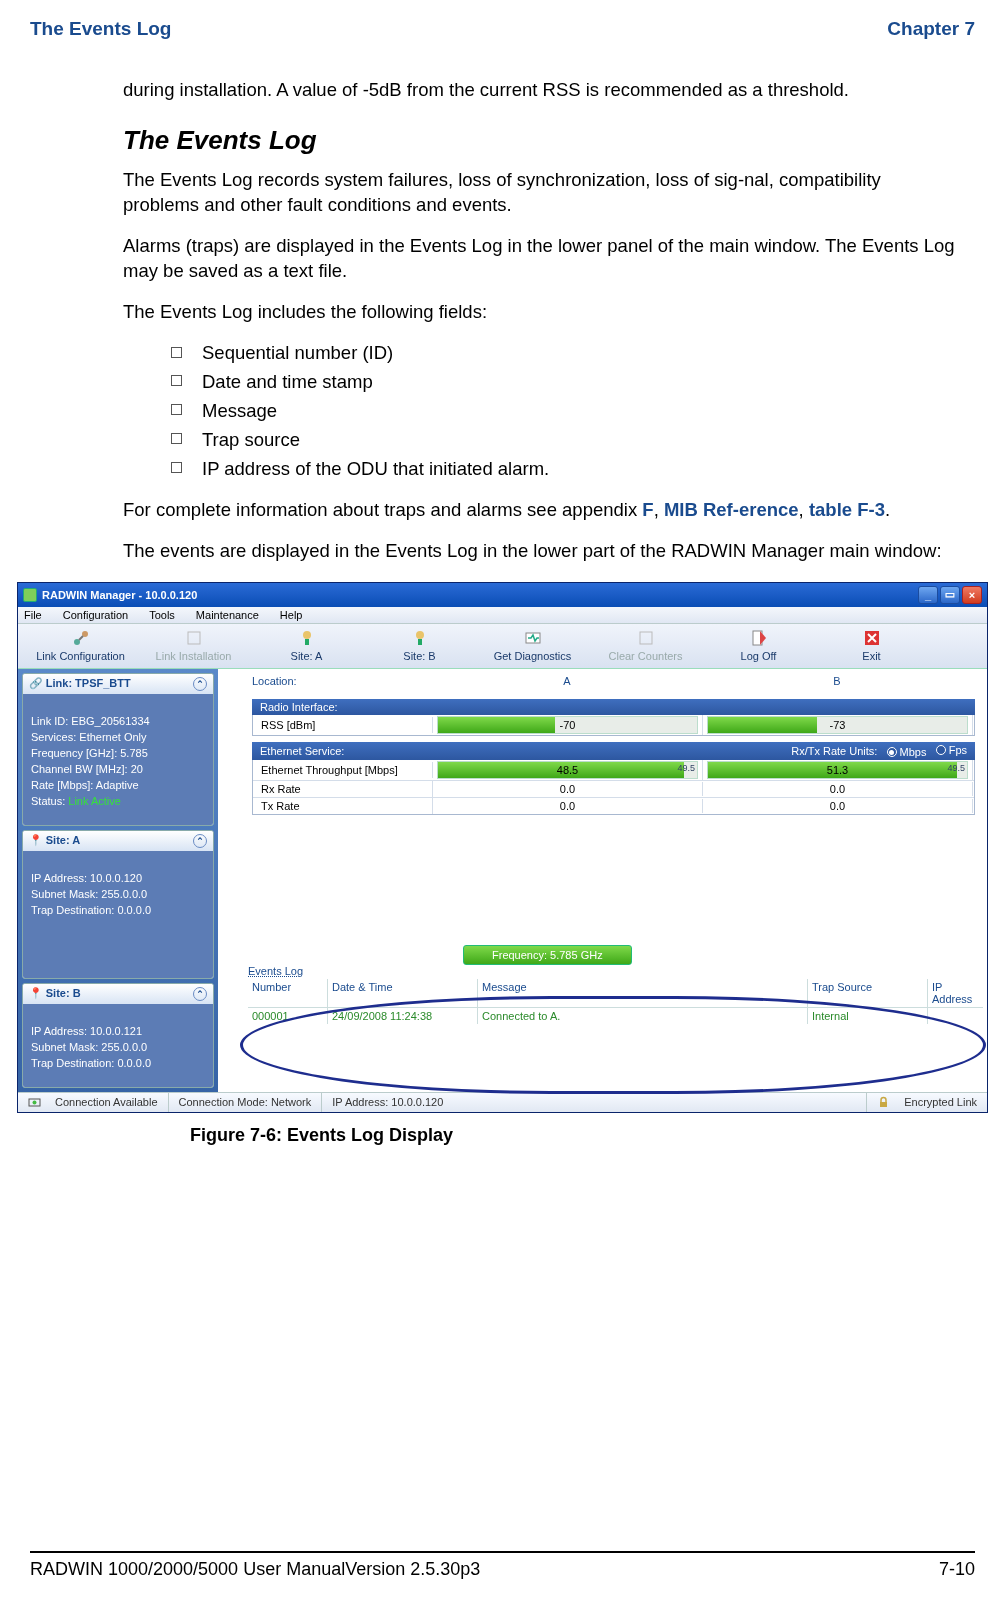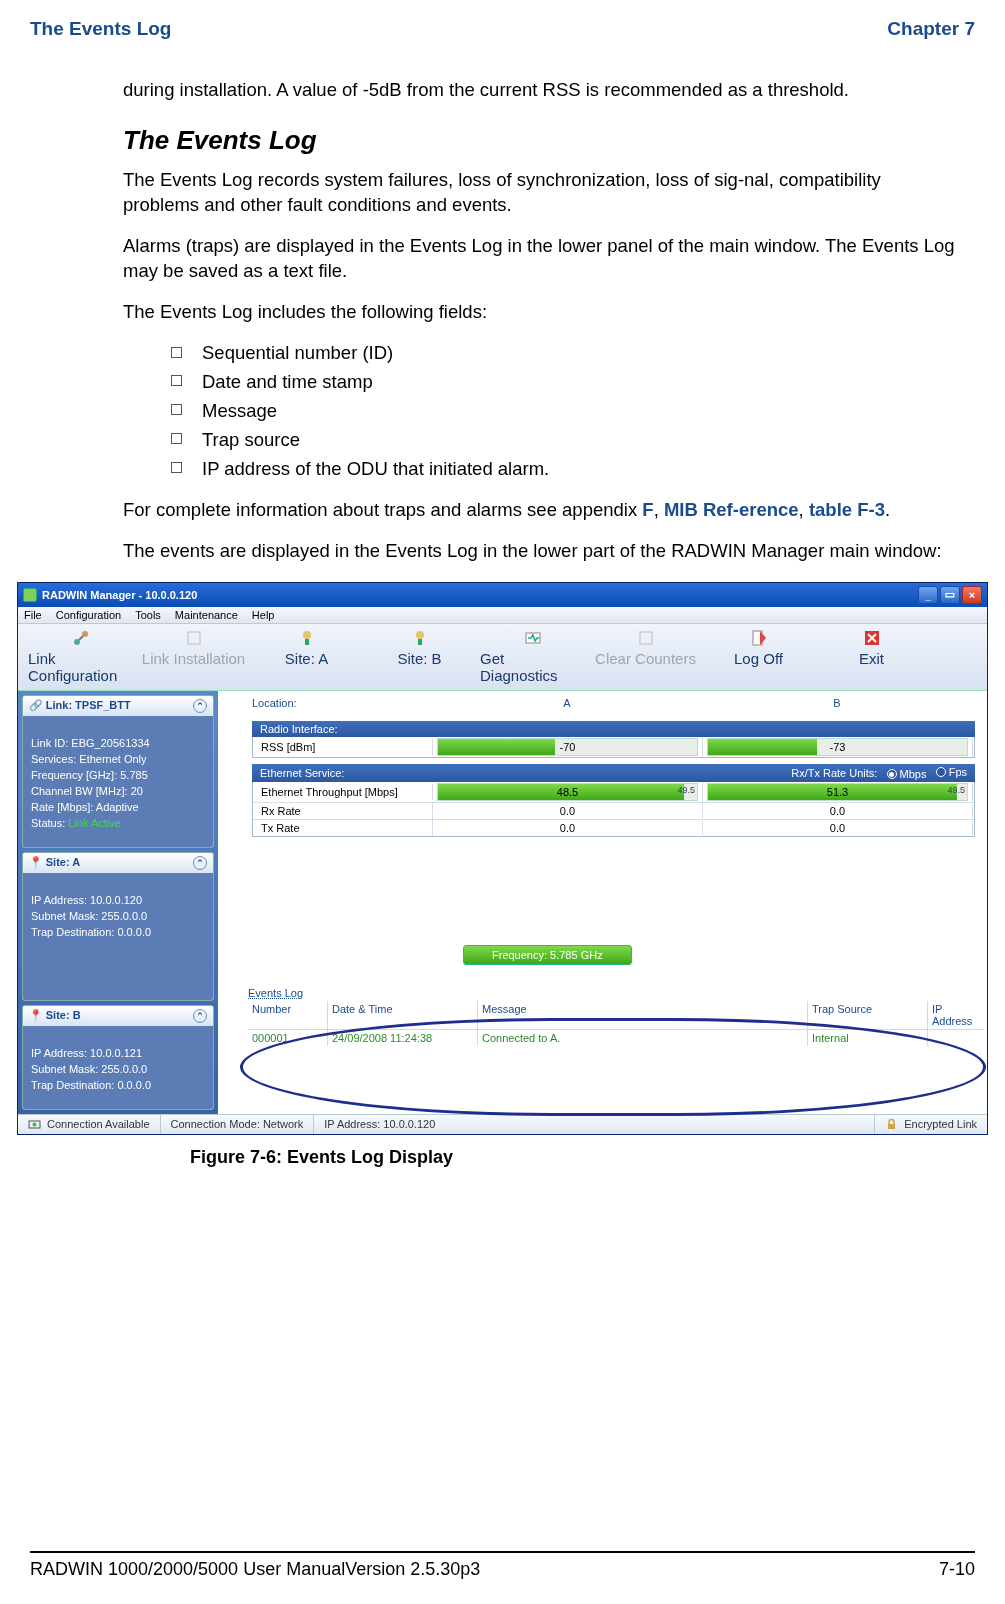--- a/index.html
+++ b/index.html
@@ -76,33 +76,33 @@
     color:#fff; font-size:11px; font-weight:bold;
   }
   .winbtn.close { background: linear-gradient(#f07a63, #d13c1f); border-color:#a22; }
   .appicon {
     width:14px; height:14px; background:#7fcf5a; border:1px solid #2a7; border-radius:2px;
   }
   .menubar {
     background: linear-gradient(#f4f7fc,#e0e7f3);
     padding: 2px 6px;
     border-bottom:1px solid #bcc;
-    display:flex; gap:14px;
+    display:flex; gap:21px;
     font-size:11px;
   }
   .toolbar {
     background: linear-gradient(#f0f4fb,#d9e2f1);
     padding: 4px 10px 6px 10px;
     display:flex; gap:8px;
     border-bottom:1px solid #9db;
   }
   .tbtn {
     display:flex; flex-direction:column; align-items:center;
     width: 105px;
-    font-size:15px;
+    font-size:11px;
     color:#1a3a6a;
     gap:2px;
   }
   .tbtn.disabled { color:#9aa; }
   .tbtn .ticon { width:20px; height:20px; }
   .ticon svg { width:100%; height:100%; }
 
   .app-body { display:flex; background:#fff; }
 
   
@@ -239,21 +239,21 @@
   .statusbar {
     background:linear-gradient(#f7faff,#e1e8f3);
     border-top:1px solid #bcc;
     display:flex;
     font-size:11px;
     color:#333;
   }
   .statusbar .cell {
     padding:3px 10px;
     border-right:1px solid #bcc;
-    display:flex; align-items:center; gap:6px;
+    display:flex; align-items:center; gap:14px;
   }
   .statusbar .cell:last-child { margin-left:auto; border-right:none; }
   .sicon { width:13px; height:13px; }
 
   .figure-caption {
     font-weight:bold;
     font-size:18px;
     margin-left:160px;
     margin-top:12px;
   }

